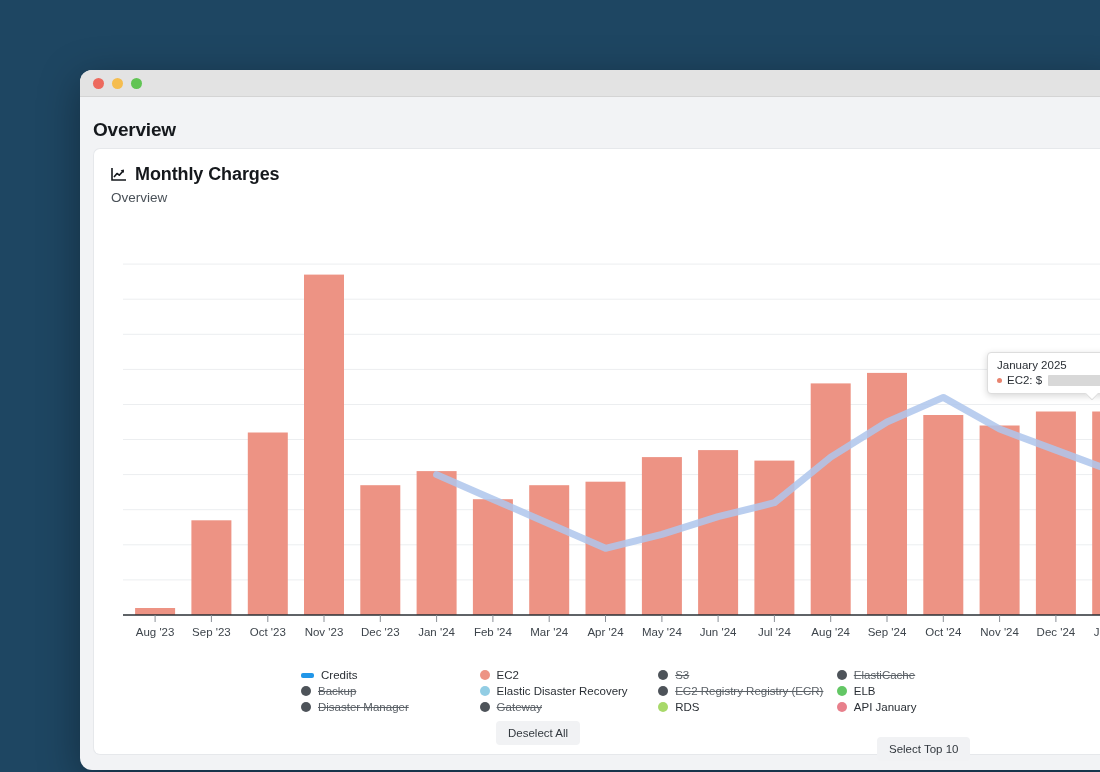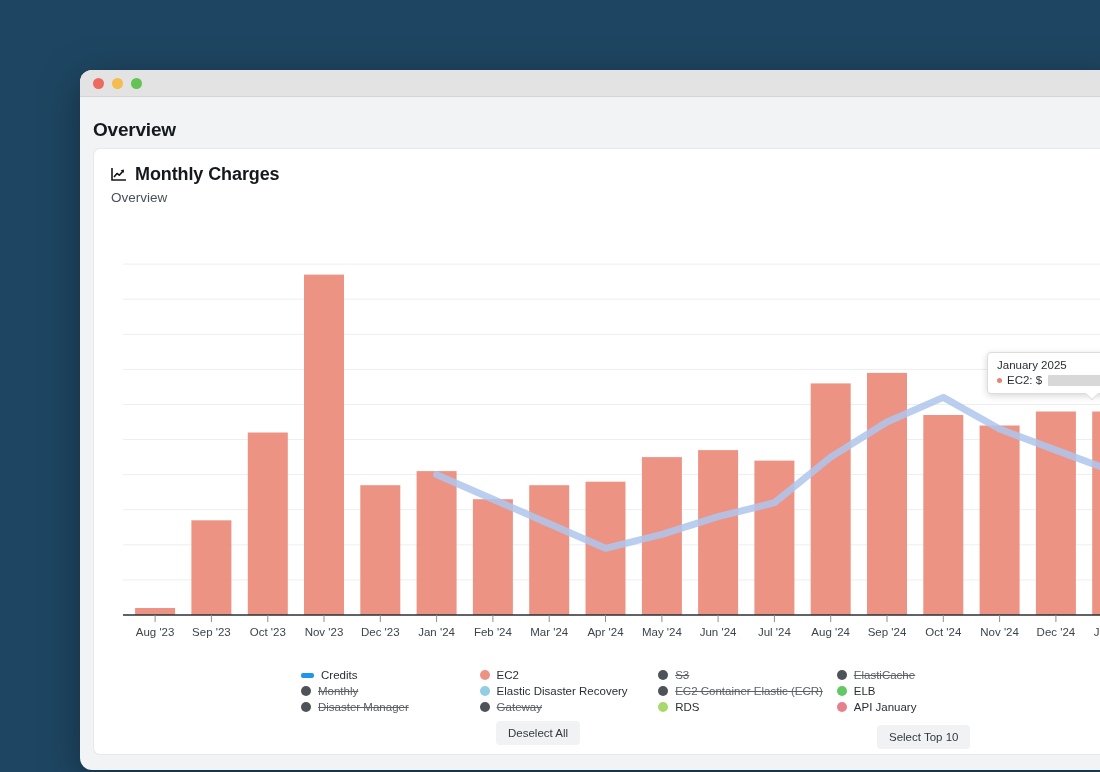--- a/index.html
+++ b/index.html
@@ -176,21 +176,21 @@
     background: #f1f2f4;
     border: none;
     border-radius: 4px;
     font-family: "Liberation Sans", sans-serif;
     font-size: 11.5px;
     color: #32383e;
     padding: 6px 12px;
     cursor: pointer;
   }
   #deselect-all-button { left: 402px; top: 0; }
-  #select-top10-button { left: 783px; top: 4px; }
+  #select-top10-button { left: 783px; top: 16px; }
 </style>
 </head>
 <body>
 
 <div id="app-window">
 
   <div id="titlebar">
     <span class="dot" style="background:#ed6a5e"></span>
     <span class="dot" style="background:#f5bd4f"></span>
     <span class="dot" style="background:#61c454"></span>
@@ -296,21 +296,21 @@
       <div id="tooltip-arrow"></div>
     </div>
 
     <div id="legend">
         <div class="legend-item">
           <span class="legend-swatch line-swatch" style="background: rgb(33, 150, 232);"></span>
           <span class="legend-label">Credits</span>
         </div>
         <div class="legend-item off">
           <span class="legend-swatch" style="background: rgb(77, 83, 89);"></span>
-          <span class="legend-label">Monthly</span>
+          <span class="legend-label">Backup</span>
         </div>
         <div class="legend-item off">
           <span class="legend-swatch" style="background: rgb(77, 83, 89);"></span>
           <span class="legend-label">Disaster Manager</span>
         </div>
         <div class="legend-item">
           <span class="legend-swatch" style="background: rgb(237, 147, 132);"></span>
           <span class="legend-label">EC2</span>
         </div>
         <div class="legend-item">
@@ -320,21 +320,21 @@
         <div class="legend-item off">
           <span class="legend-swatch" style="background: rgb(77, 83, 89);"></span>
           <span class="legend-label">Gateway</span>
         </div>
         <div class="legend-item off">
           <span class="legend-swatch" style="background: rgb(77, 83, 89);"></span>
           <span class="legend-label">S3</span>
         </div>
         <div class="legend-item off">
           <span class="legend-swatch" style="background: rgb(77, 83, 89);"></span>
-          <span class="legend-label">EC2 Container Elastic (ECR)</span>
+          <span class="legend-label">EC2 Registry Registry (ECR)</span>
         </div>
         <div class="legend-item">
           <span class="legend-swatch" style="background: rgb(168, 217, 106);"></span>
           <span class="legend-label">RDS</span>
         </div>
         <div class="legend-item off">
           <span class="legend-swatch" style="background: rgb(77, 83, 89);"></span>
           <span class="legend-label">ElastiCache</span>
         </div>
         <div class="legend-item">

